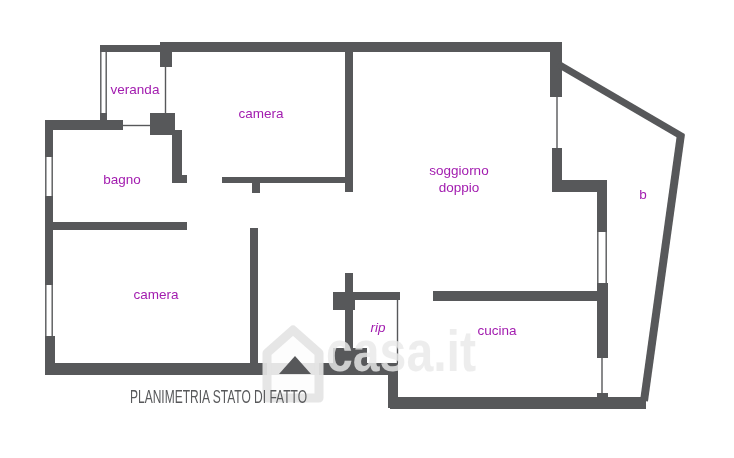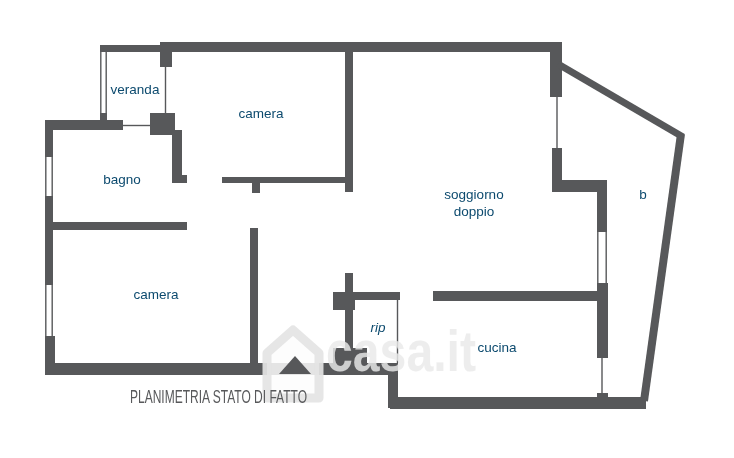--- a/index.html
+++ b/index.html
@@ -10,21 +10,21 @@
     overflow:hidden;
     font-family:"Liberation Sans", sans-serif;
   }
   .plan-svg{position:absolute;left:0;top:0;}
   .wall{fill:#57585a;}
   .slant{stroke:#57585a;fill:none;}
   .winline{stroke:#57585a;stroke-width:1.4;fill:none;}
   .room-label{
     position:absolute;
     transform:translate(-50%,-50%);
-    color:#0c4a6e;
+    color:#a21caf;
     font-size:13.5px;
     line-height:17px;
     text-align:center;
     white-space:nowrap;
   }
   .room-label.wrap{white-space:normal;width:80px;}
   .wm-text{
     font-family:"Liberation Sans", sans-serif;
     font-weight:bold;
     fill:rgba(233,233,233,0.82);
@@ -100,18 +100,18 @@
       </g>
       <text class="wm-text" x="326" y="371" font-size="58" textLength="150" lengthAdjust="spacingAndGlyphs">casa.it</text>
     </g>
 
     <text class="caption-text" x="130" y="403" font-size="18" textLength="177" lengthAdjust="spacingAndGlyphs">PLANIMETRIA STATO DI FATTO</text>
   </svg>
 
   <div class="room-label" style="left:135px;top:89px;">veranda</div>
   <div class="room-label" style="left:261px;top:113px;">camera</div>
   <div class="room-label" style="left:122px;top:179px;">bagno</div>
-  <div class="room-label wrap" style="left:474px;top:179px;margin-top:24px;">soggiorno doppio</div>
+  <div class="room-label wrap" style="left:459px;top:179px;">soggiorno doppio</div>
   <div class="room-label" style="left:156px;top:294px;">camera</div>
   <div class="room-label" style="left:378px;top:327px;font-style:italic;">rip</div>
-  <div class="room-label" style="left:497px;top:347px;">cucina</div>
+  <div class="room-label" style="left:497px;top:330px;">cucina</div>
   <div class="room-label" style="left:643px;top:194px;">b</div>
 </div>
 
 </body></html>

